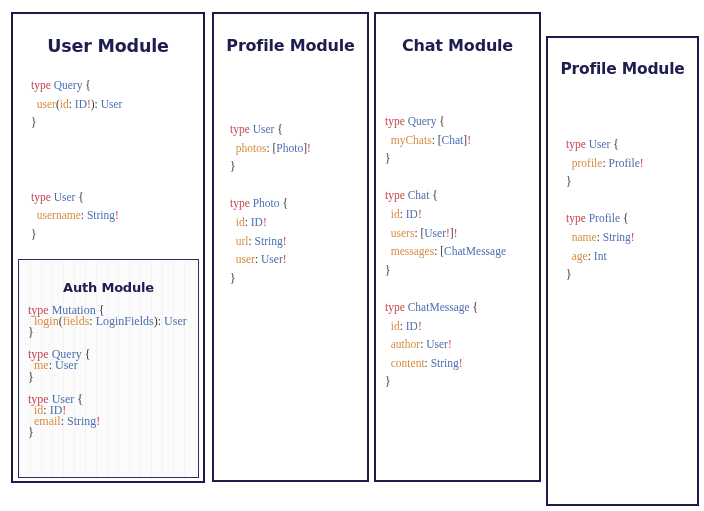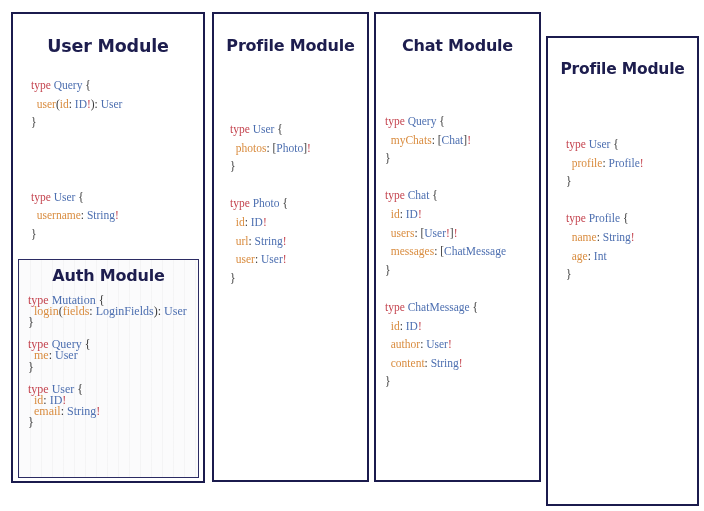--- a/index.html
+++ b/index.html
@@ -79,22 +79,22 @@
     background:
       repeating-linear-gradient(to right,
         rgba(0,0,0,0.028) 0px,
         rgba(0,0,0,0.028) 1px,
         rgba(0,0,0,0.0) 1px,
         rgba(0,0,0,0.0) 11px),
       #fbfbfc;
     overflow: hidden;
   }
   .nested-card .module-title {
-    font-size: 16px;
-    margin-top: 6px;
+    font-size: 13px;
+    margin-top: 20px;
   }
   .code-small {
     font-size: 12px;
     line-height: 11.1px;
     margin: 10px 0 8px 9px;
   }
 
   
   .t-kw   { color: #c4444f; }  
   .t-type { color: #4d6fb0; }  

